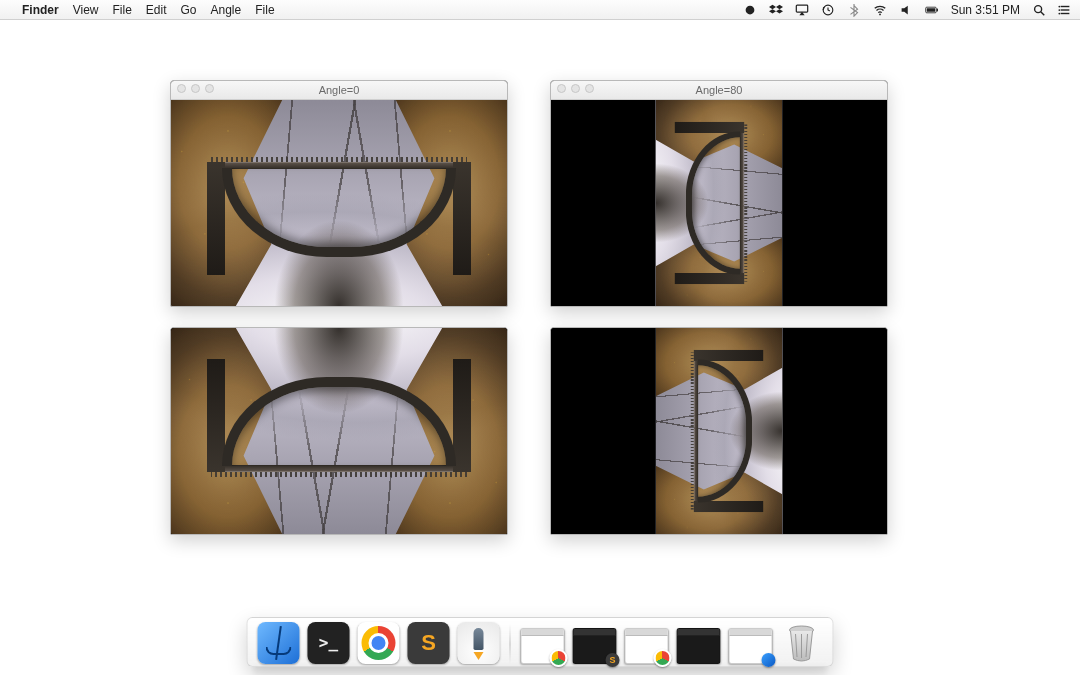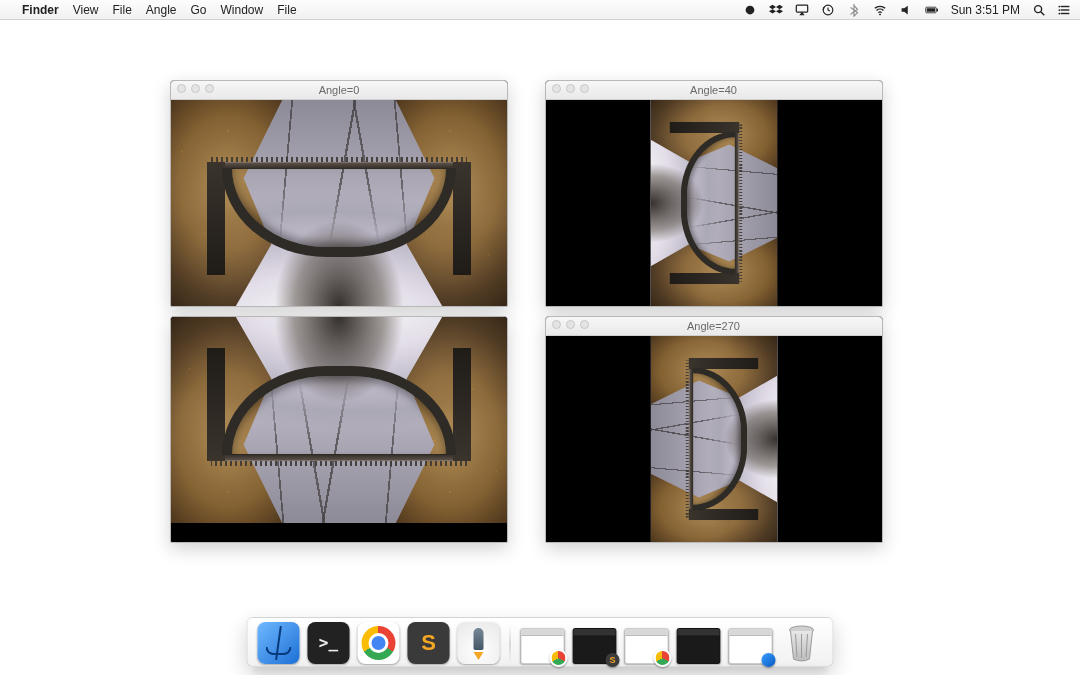--- a/index.html
+++ b/index.html
@@ -41,21 +41,21 @@
   
   .stage {
     position: absolute;
     top: 80px;
     left: 50%;
     transform: translateX(-50%);
     width: 740px;
     display: grid;
     grid-template-columns: 1fr 1fr;
     grid-auto-rows: auto;
-    gap: 9px;
+    gap: 20px;
   }
   .win {
     background: #000;
     border: 1px solid #b8b8b8;
     border-radius: 4px 4px 2px 2px;
     box-shadow: 0 6px 18px rgba(0,0,0,.18);
     overflow: hidden;
     width: 336px;
   }
   .titlebar {
@@ -252,23 +252,23 @@
 </style>
 </head>
 <body>
 
 <div class="menubar">
   <div class="left">
     <span class="apple"></span>
     <span class="appname">Finder</span>
     <span>View</span>
     <span>File</span>
+    <span>Edit</span>
+    <span>Go</span>
     <span>Angle</span>
-    <span>Go</span>
-    <span>Window</span>
     <span>File</span>
   </div>
   <div class="right">
     <span class="ic">
         <svg viewBox="0 0 16 16">
           <circle cx="8" cy="8" r="5" fill="#222"></circle>
         </svg>
       </span>
     <span class="ic">
         <svg viewBox="0 0 16 16" fill="#222">
@@ -366,21 +366,21 @@
     </div>
   </div>
 
   <div class="win">
     <div class="titlebar">
       <div class="traffic">
           <span></span>
           <span></span>
           <span></span>
         </div>
-      <span class="title">Angle=40</span>
+      <span class="title">Angle=80</span>
     </div>
     <div class="content">
       <div class="scene rot90">
         <div class="sky"></div>
           <div class="gorge-shadow"></div>
         <div class="foliage-left"></div>
           <div class="foliage-right"></div>
         <div class="branches"></div>
         <div class="bridge">
             <div class="rail"></div>
@@ -406,28 +406,20 @@
             <div class="deck"></div>
             <div class="pier-l"></div>
             <div class="pier-r"></div>
             <div class="arch"></div>
           </div>
       </div>
     </div>
   </div>
 
   <div class="win">
-    <div class="titlebar">
-      <div class="traffic">
-          <span></span>
-          <span></span>
-          <span></span>
-        </div>
-      <span class="title">Angle=270</span>
-    </div>
     <div class="content">
       <div class="scene rot270">
         <div class="sky"></div>
           <div class="gorge-shadow"></div>
         <div class="foliage-left"></div>
           <div class="foliage-right"></div>
         <div class="branches"></div>
         <div class="bridge">
             <div class="rail"></div>
             <div class="deck"></div>

